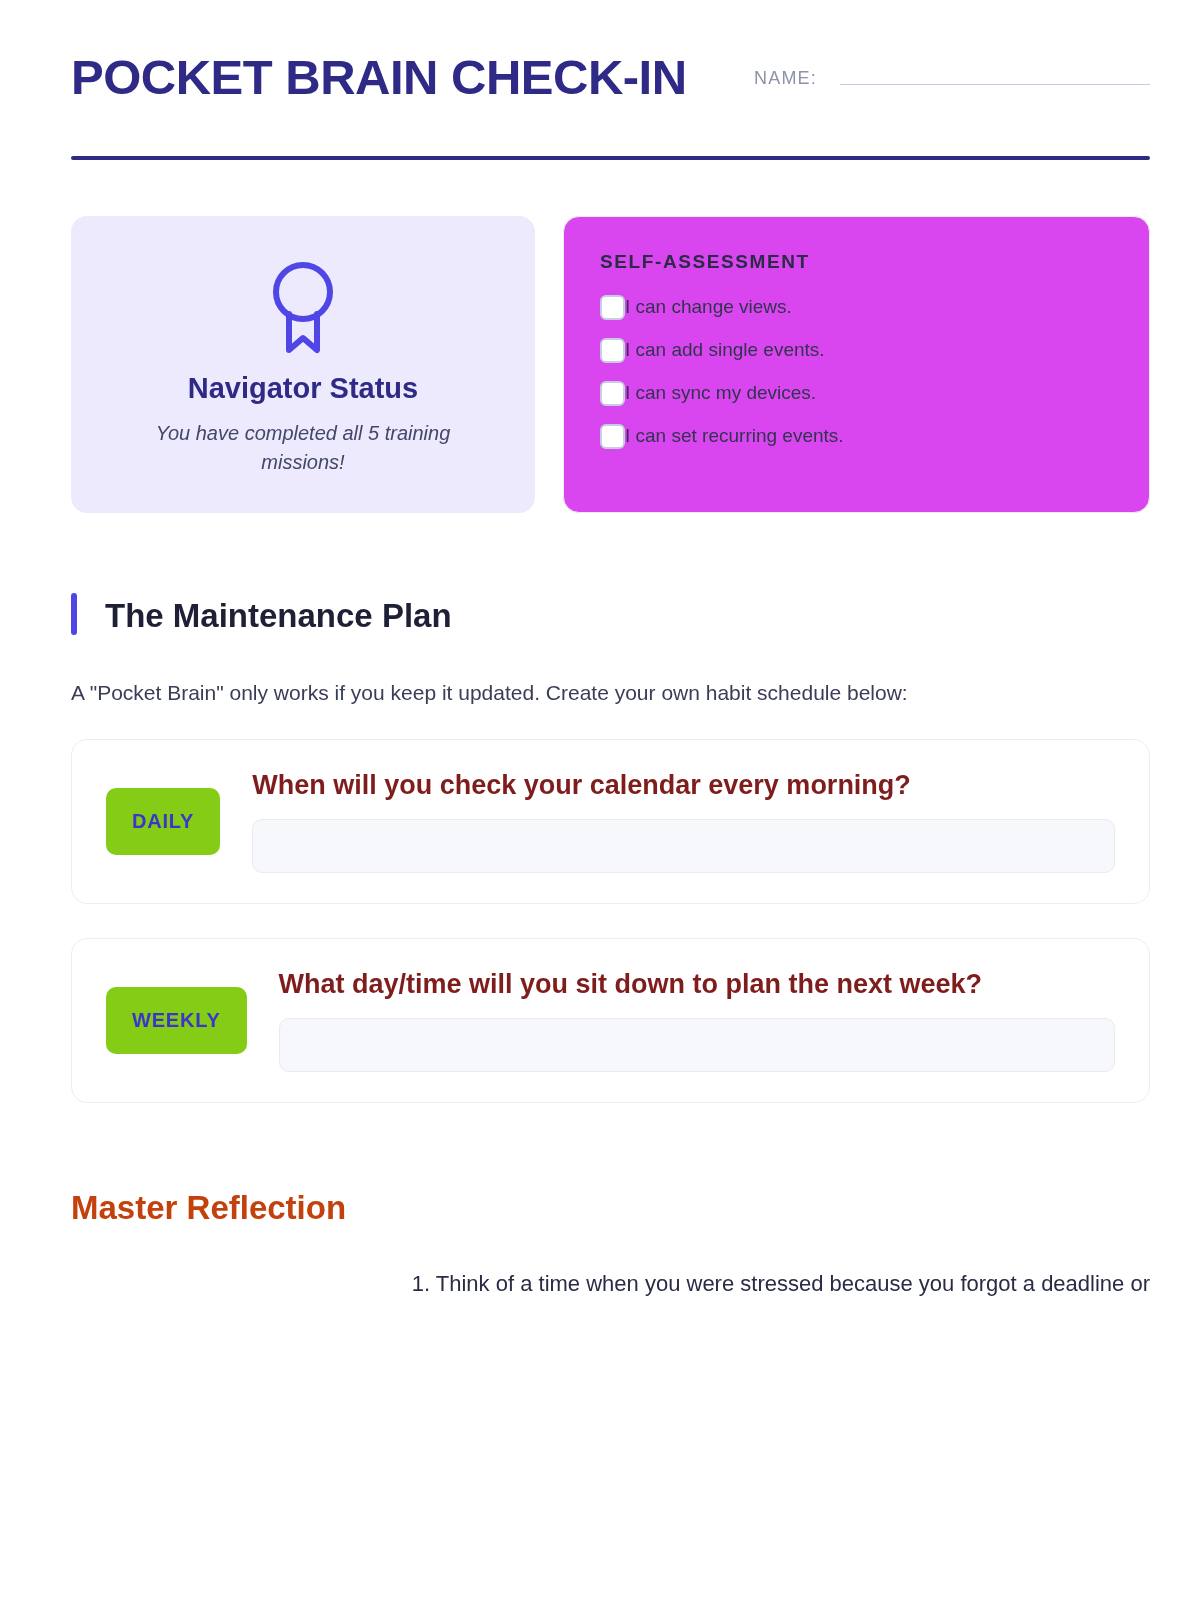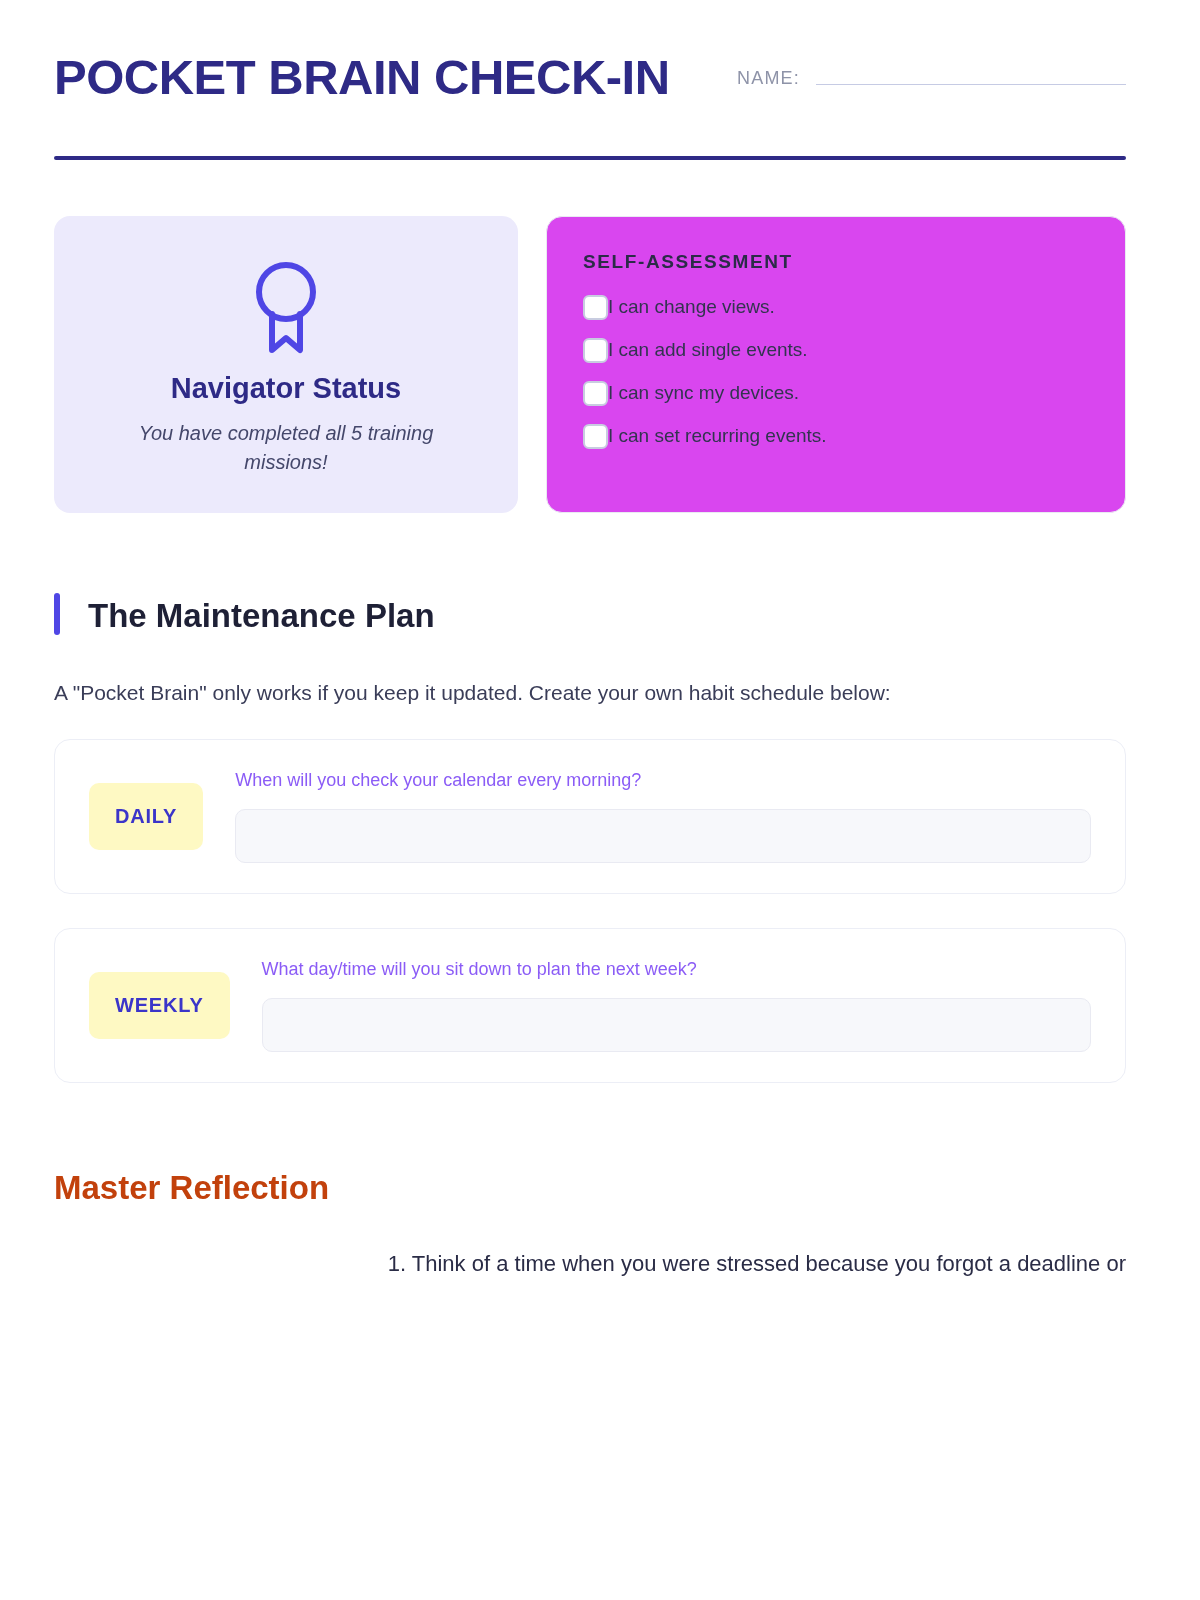--- a/index.html
+++ b/index.html
@@ -8,21 +8,22 @@
     padding: 0;
     background: #ffffff;
   }
   body {
     width: 1200px;
     min-height: 1600px;
     font-family: "Liberation Sans", sans-serif;
     color: #2b2b48;
   }
   .page {
-    padding: 52px 74px 40px 54px;
+    padding: 52px 50px 40px 54px;
+    margin-left: 17px;
   }
 
   
   .header {
     display: flex;
     align-items: flex-start;
     justify-content: space-between;
   }
   .title-block { max-width: 640px; }
   .doc-title {
@@ -36,21 +37,21 @@
   }
   .doc-subtitle {
     margin-top: 16px;
     font-size: 21px;
     color: #5c6178;
     font-weight: 400;
   }
   .name-field {
     display: flex;
     align-items: flex-end;
-    gap: 16px;
+    gap: 23px;
     padding-top: 16px;
   }
   .name-label {
     font-size: 18px;
     letter-spacing: 1.2px;
     color: #8e93a8;
     font-weight: 500;
   }
   .name-line {
     width: 310px;
@@ -155,35 +156,35 @@
   .habit {
     margin-top: 34px;
     border: 1.5px solid #eceef6;
     border-radius: 16px;
     padding: 30px 34px;
     display: flex;
     align-items: center;
     gap: 32px;
   }
   .pill {
-    background: #fef9c3;
+    background: #84cc16;
     color: #3b35c9;
     font-weight: 700;
     font-size: 20px;
     letter-spacing: 0.8px;
     border-radius: 10px;
     padding: 22px 26px;
     flex: none;
     text-align: center;
   }
   .habit-body { flex: 1; }
   .habit-q {
-    font-size: 18px;
-    font-weight: 400;
-    color: #8b5cf6;
+    font-size: 27px;
+    font-weight: 700;
+    color: #7f1d1d;
     margin-bottom: 18px;
   }
   .write-line {
     height: 54px;
     background: #f7f8fb;
     border: 1.5px solid #e9eaf2;
     border-radius: 10px;
   }
 
   

